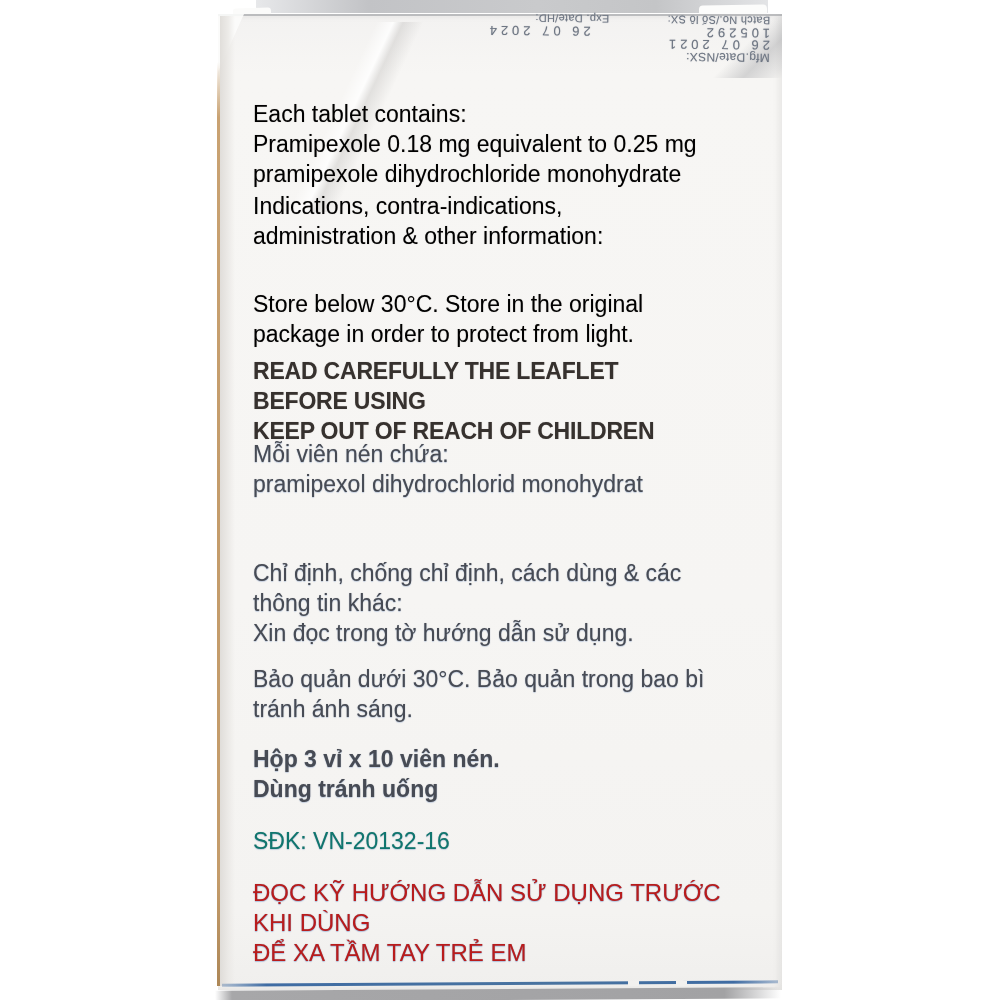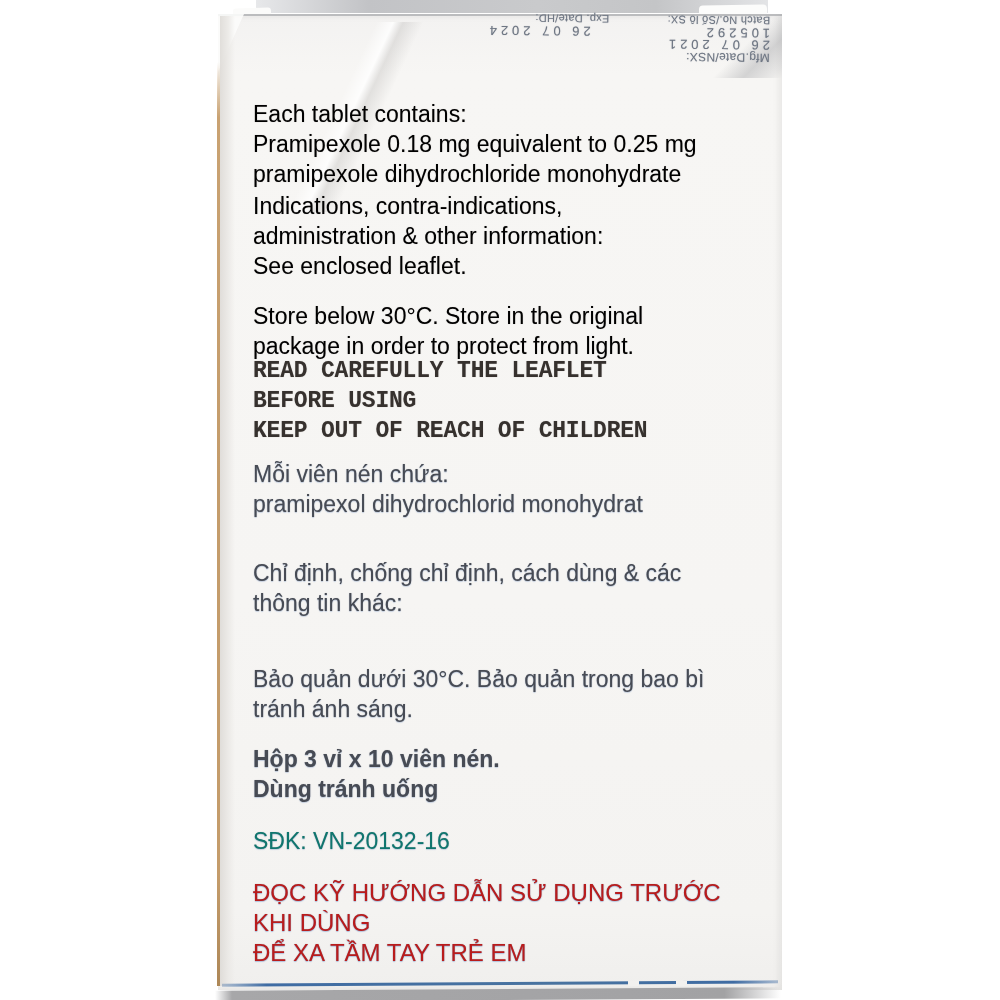--- a/index.html
+++ b/index.html
@@ -86,24 +86,24 @@
   
   .pblock {
     position: absolute; left: 253px; width: 512px;
     font-size: 23px; line-height: 30px;
     color: #000000;
     text-shadow: 0 0 1px rgba(90,80,75,.35);
     white-space: nowrap;
   }
   .p-comp-en  { top: 99px; }
   .p-ind-en   { top: 191px; }
-  .p-store-en { top: 289px; margin-top: 12px; }
-  .p-warn-en  { top: 356px; font-weight: bold; color: #36312e; letter-spacing: -0.2px; font-family: Liberation Mono, monospace; }
+  .p-store-en { top: 289px; }
+  .p-warn-en  { top: 356px; font-weight: bold; color: #36312e; letter-spacing: -0.2px; }
   .vi { color: #474b54; text-shadow: 0 1px 1px rgba(90,130,190,.28), 0 0 1px rgba(70,75,90,.35); }
-  .p-comp-vi  { top: 459px; }
+  .p-comp-vi  { top: 439px; }
   .p-ind-vi   { top: 558px; }
   .p-store-vi { top: 664px; }
   .p-pack-vi  { top: 744px; font-weight: bold; }
   .p-sdk      { top: 826px; color: #0f766e; }
   .p-warn-vi  { top: 878px; font-weight: normal; font-size: 24px; color: #b91c1c;
                 text-shadow: 0 1px 1px rgba(70,120,200,.35), 0 0 1px rgba(45,55,80,.4); }
 </style>
 </head>
 <body>
 
@@ -135,21 +135,20 @@
 
   <div class="pblock p-comp-en">
     <div>Each tablet contains:</div>
     <div>Pramipexole 0.18 mg equivalent to 0.25 mg</div>
     <div>pramipexole dihydrochloride monohydrate</div>
   </div>
 
   <div class="pblock p-ind-en">
     <div>Indications, contra-indications,</div>
     <div>administration &amp; other information:</div>
-    <div>See enclosed leaflet.</div>
   </div>
 
   <div class="pblock p-store-en">
     <div>Store below 30°C. Store in the original</div>
     <div>package in order to protect from light.</div>
   </div>
 
   <div class="pblock p-warn-en">
     <div>READ CAREFULLY THE LEAFLET</div>
     <div>BEFORE USING</div>
@@ -157,20 +156,21 @@
   </div>
 
   <div class="pblock vi p-comp-vi">
     <div>Mỗi viên nén chứa:</div>
     <div>pramipexol dihydrochlorid monohydrat</div>
   </div>
 
   <div class="pblock vi p-ind-vi">
     <div>Chỉ định, chống chỉ định, cách dùng &amp; các</div>
     <div>thông tin khác:</div>
+    <div>Xin đọc trong tờ hướng dẫn sử dụng.</div>
   </div>
 
   <div class="pblock vi p-store-vi">
     <div>Bảo quản dưới 30°C. Bảo quản trong bao bì</div>
     <div>tránh ánh sáng.</div>
   </div>
 
   <div class="pblock vi p-pack-vi">
     <div>Hộp 3 vỉ x 10 viên nén.</div>
     <div>Dùng tránh uống</div>

